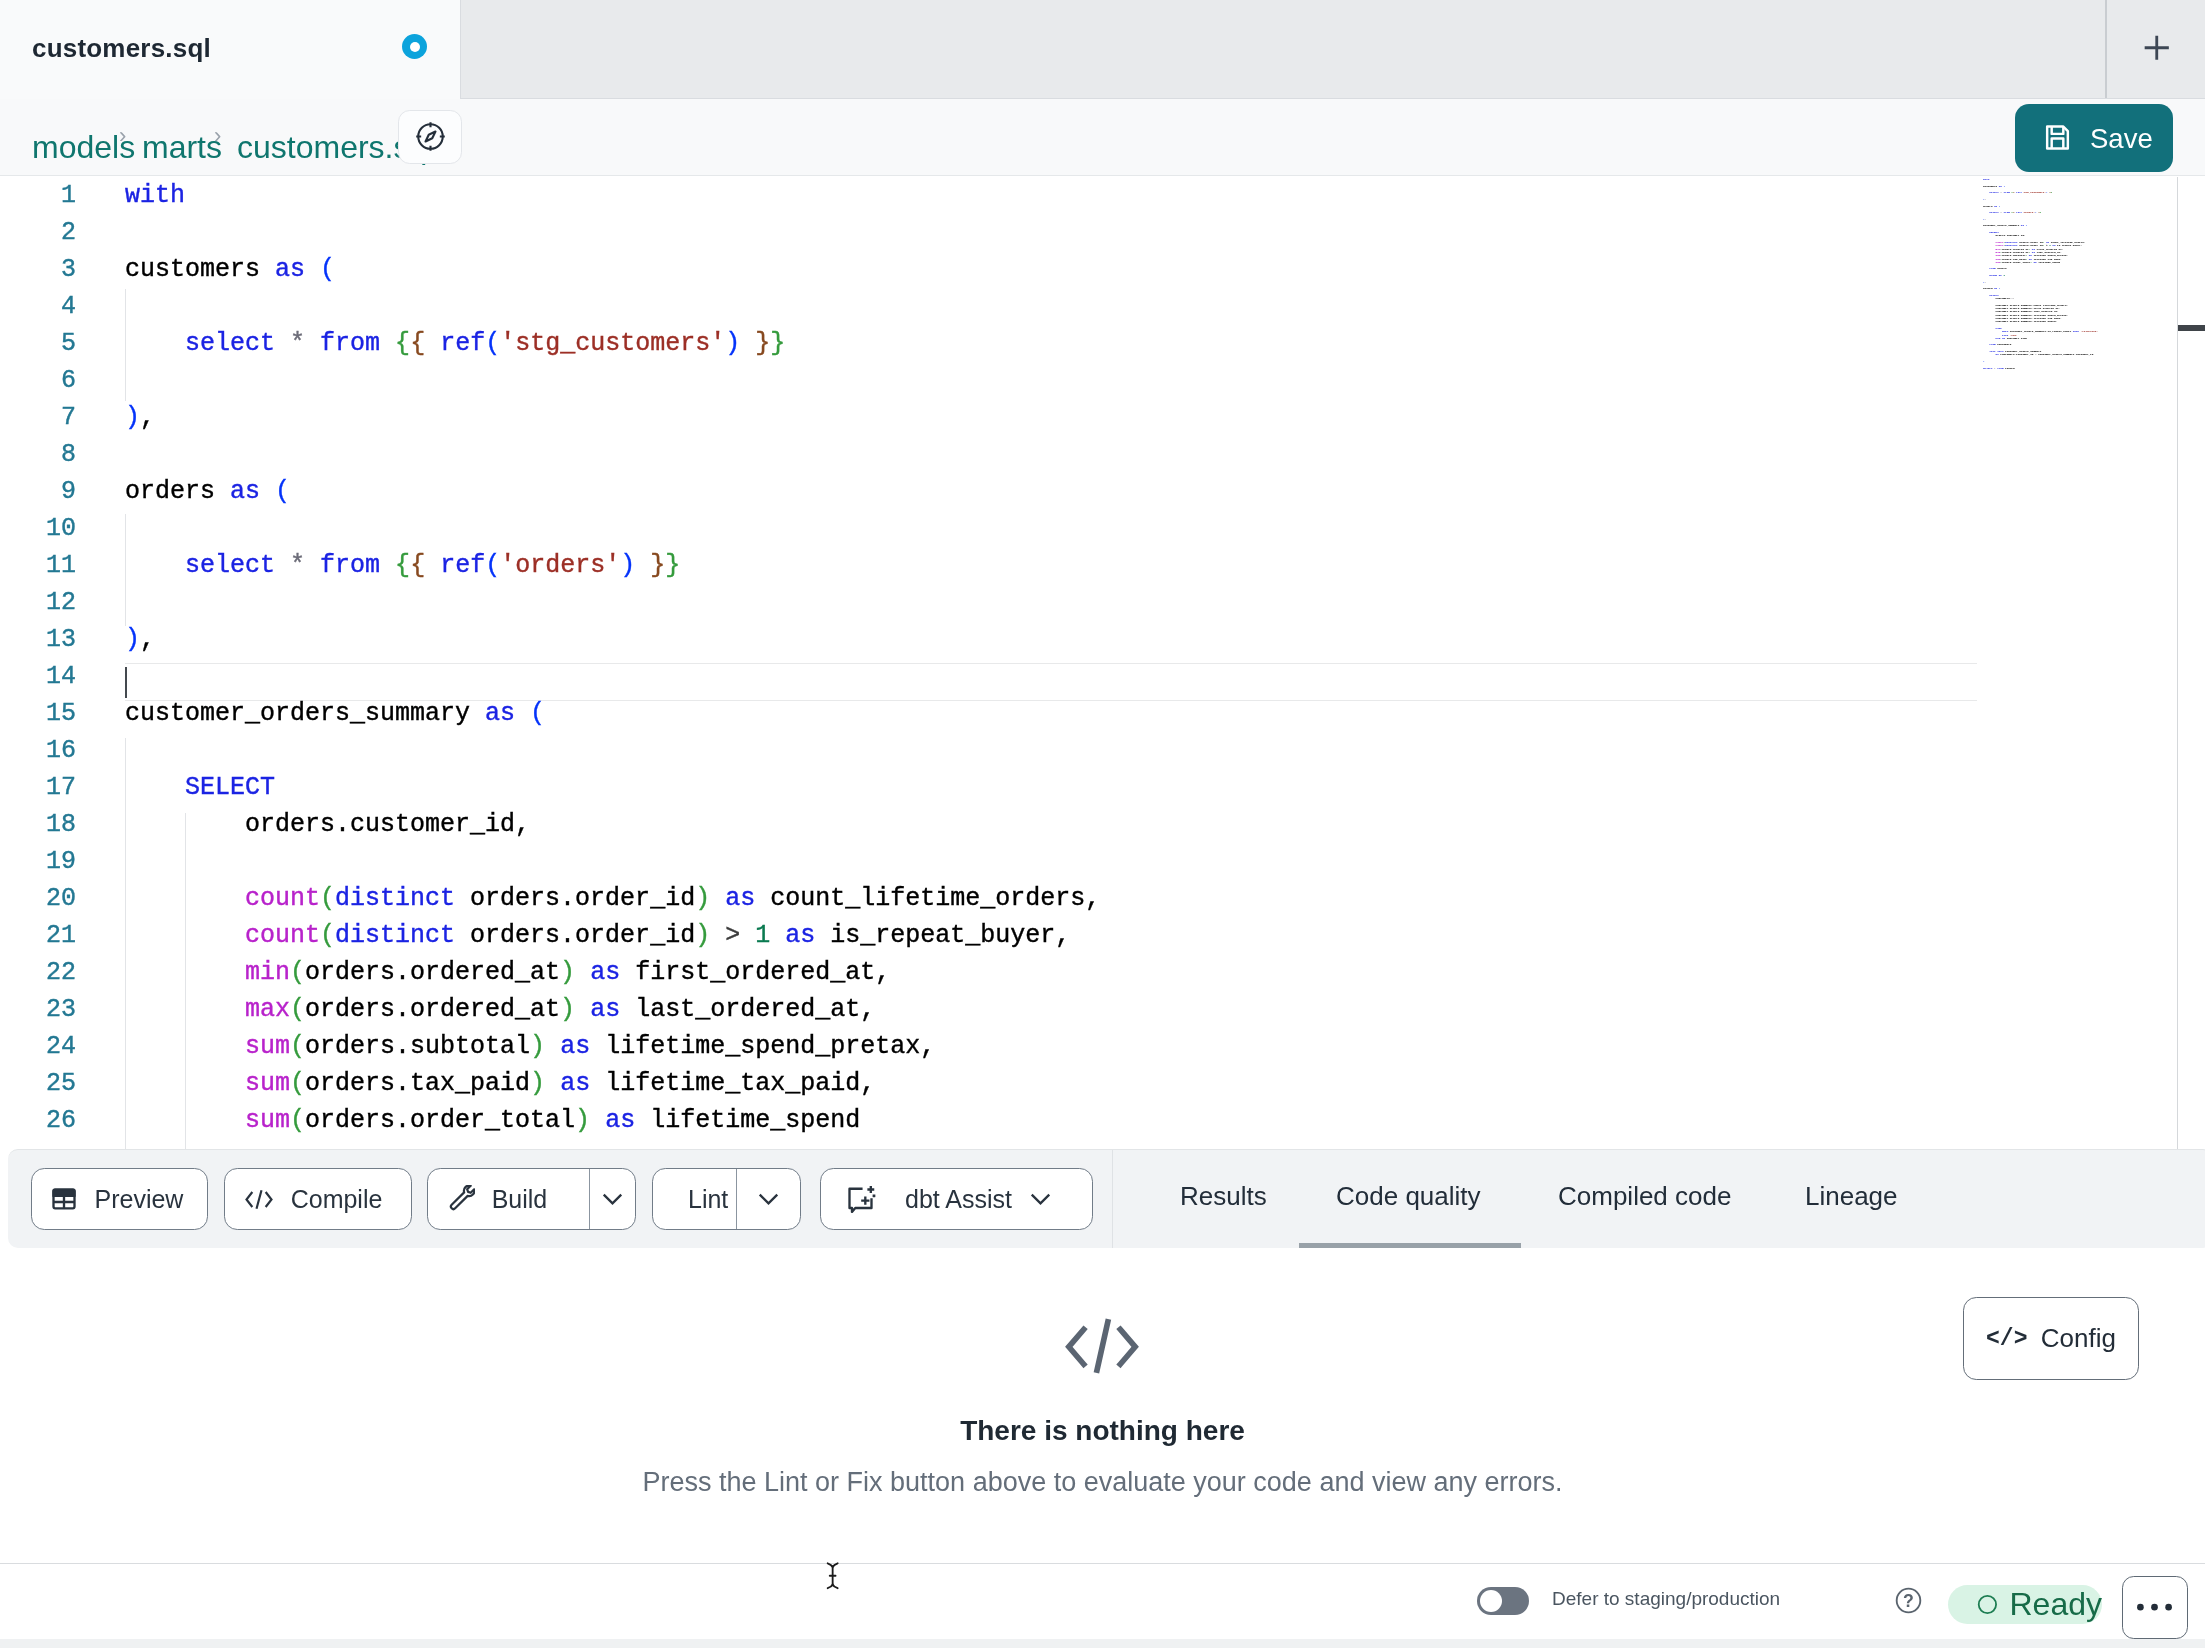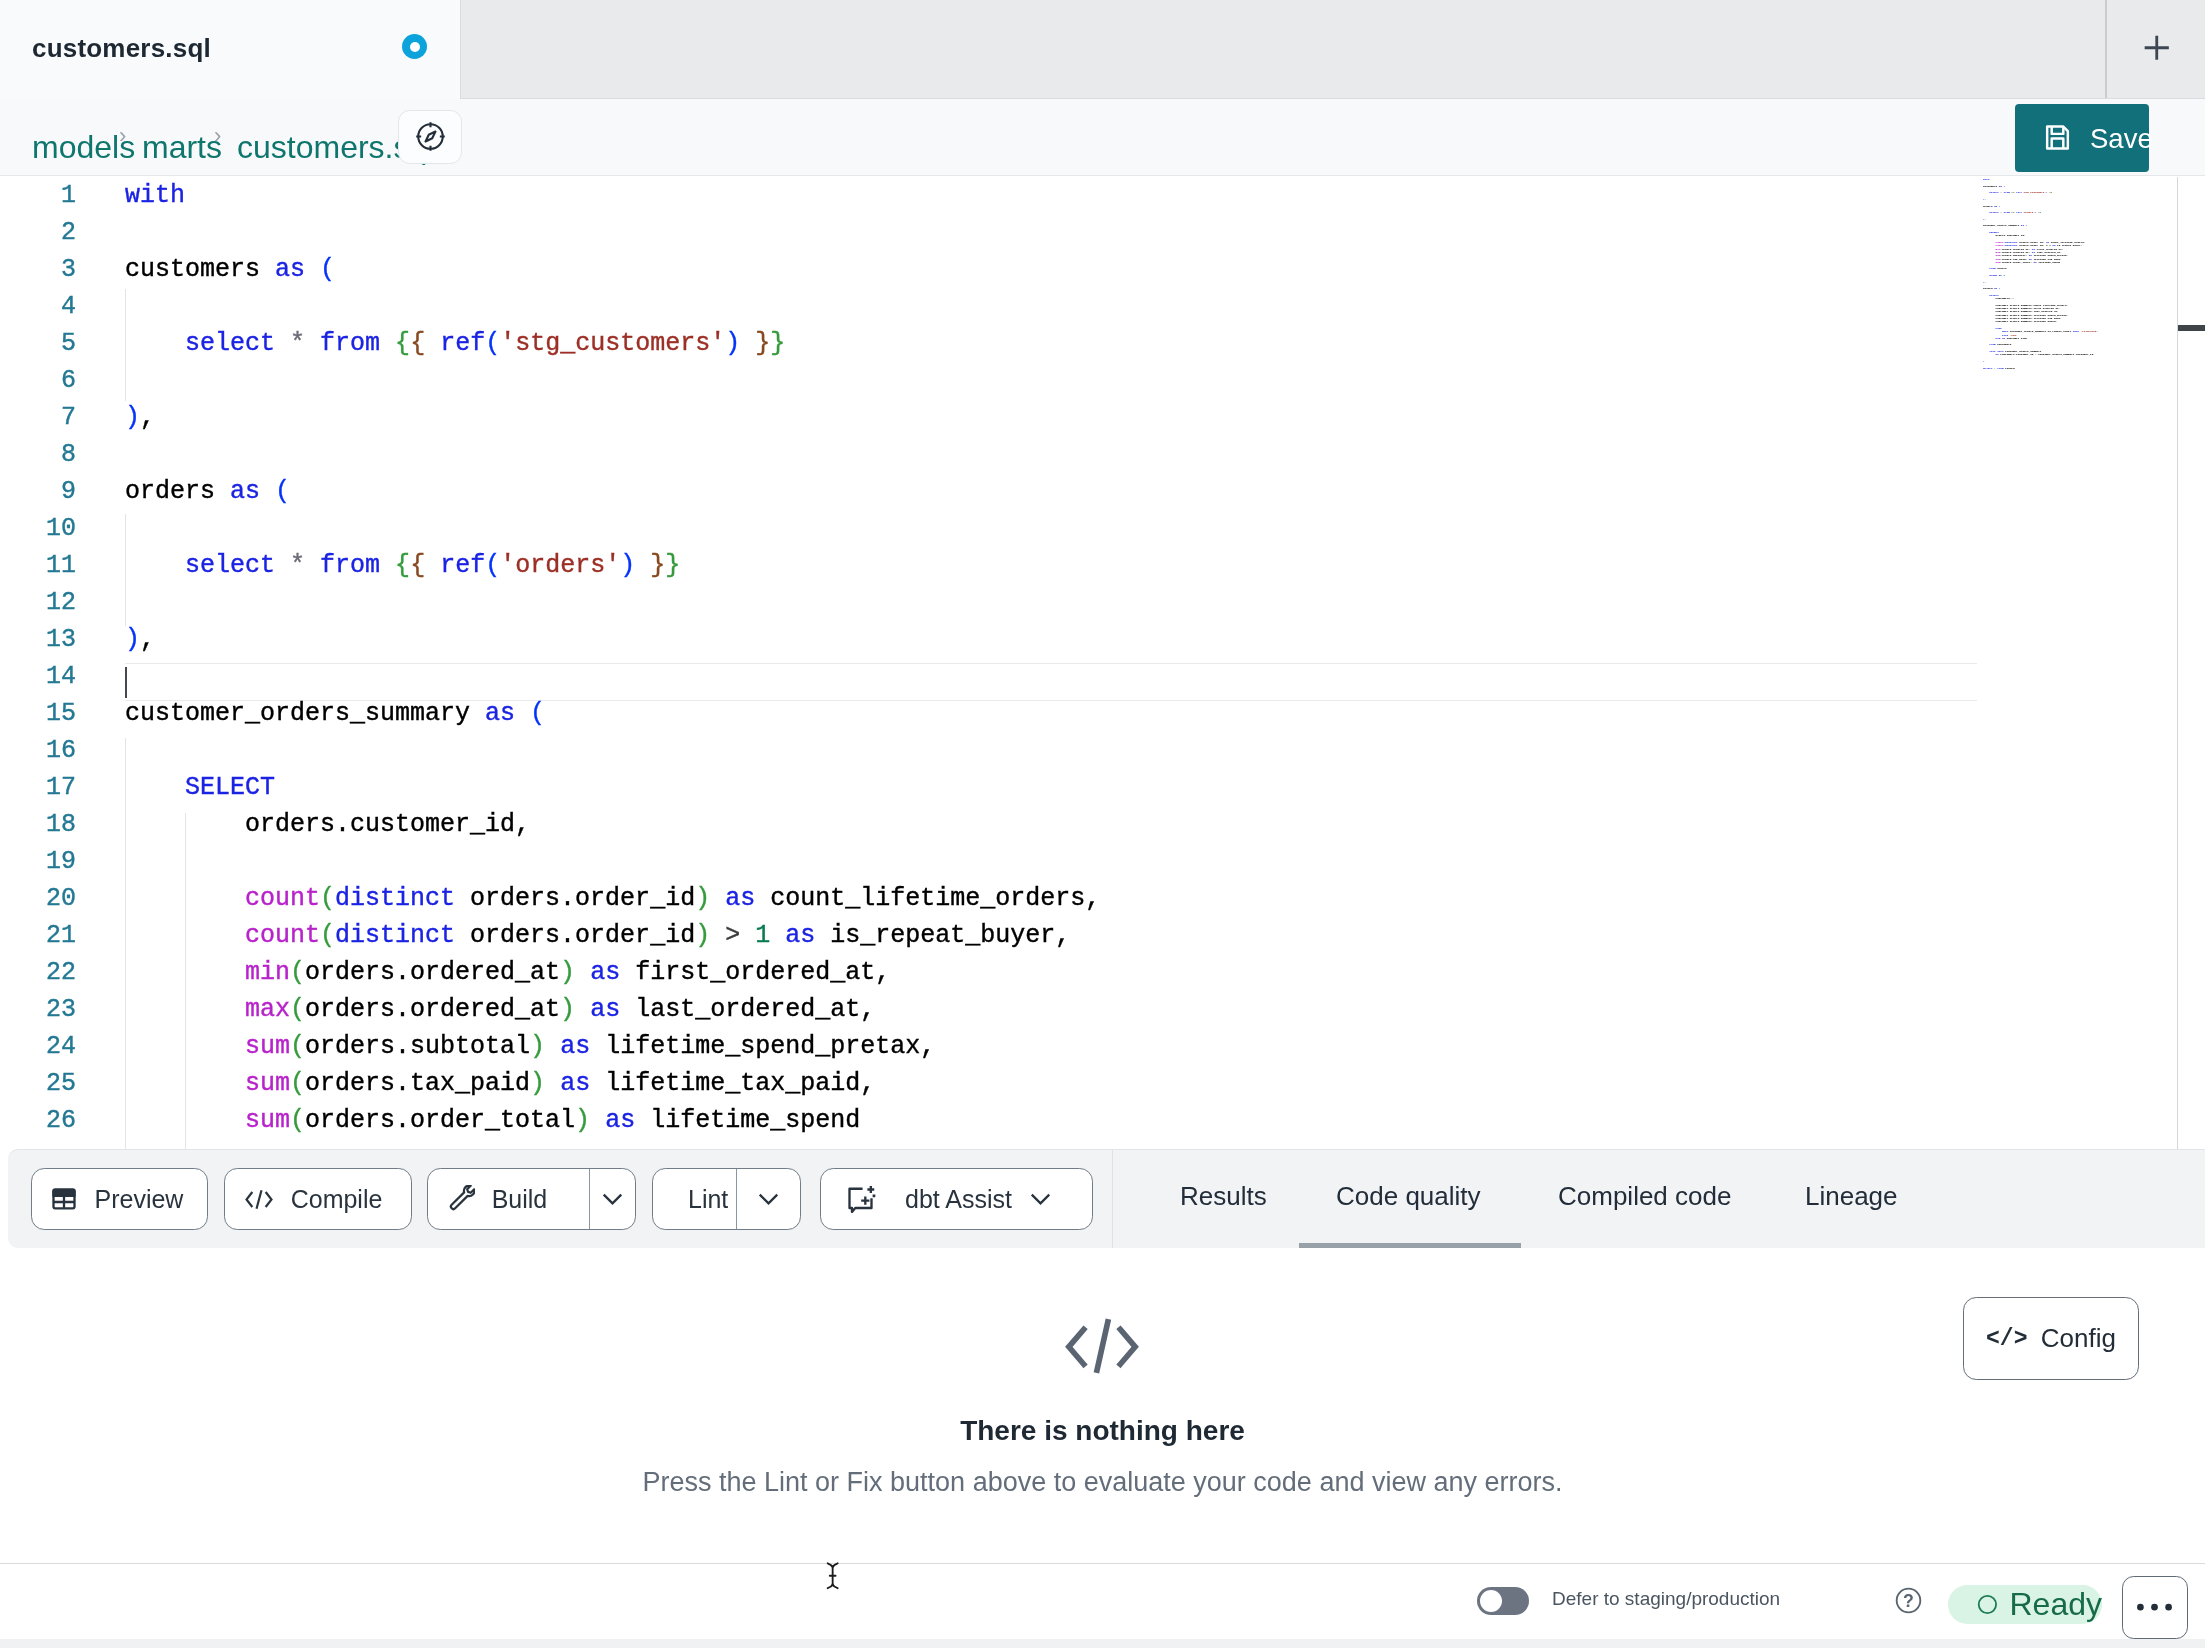--- a/index.html
+++ b/index.html
@@ -11,21 +11,21 @@
   #activetab { position:absolute; left:0; top:0; width:461px; height:99px; background:#f9fafb; border-right:1.7px solid #d9dce0; }
   #tabtitle { position:absolute; left:32px; top:33px; font-size:26px; font-weight:bold; color:#1e2833; letter-spacing:0.2px; }
   #tabdot { position:absolute; left:402px; top:34px; width:25px; height:25px; border-radius:50%; background:#0ca3dc; }
   #tabdot::after { content:""; position:absolute; left:7.5px; top:7.5px; width:10px; height:10px; border-radius:50%; background:#fff; }
   #tabdivider { position:absolute; left:2105px; top:0; width:1.7px; height:98px; background:#c9cdd1; }
   
   #crumbbar { position:absolute; left:0; top:99px; width:2205px; height:77px; background:#f8f9fa; border-bottom:0.8px solid #e5e8ea; }
   .crumb { font-size:32px; color:#0f766e;margin-top:7px; }
   .crumbsep { font-size:22px; color:#9aa2ab; }
   #compassbtn { position:absolute; left:398px; top:11px; width:64px; height:54px; background:#fcfdfe; border:1.7px solid #e3e6ea; border-radius:11.7px; }
-  #savebtn { position:absolute; left:2015px; top:5px; width:134px; height:68px; background:#12707b; border-radius:4px; color:#fff; }
+  #savebtn { position:absolute; left:2015px; top:5px; width:158px; height:68px; background:#12707b; border-radius:14px; color:#fff; }
   
   #editor { position:absolute; left:0; top:177px; width:2205px; height:972px; background:#fff; overflow:hidden; }
   pre.code { font-family:"Liberation Mono", monospace; font-size:25px; line-height:37px; -webkit-text-stroke:0.4px currentColor; }
   #lineno { position:absolute; left:0; top:0; width:76px; text-align:right; color:#237893; }
   #src { position:absolute; left:125px; top:0; color:#000; }
   .kw { color:#1b23e3; }
   .fn { color:#b822cb; }
   .str { color:#9c2f26; }
   .num { color:#0a7a50; }
   .b1 { color:#0433fa; }

